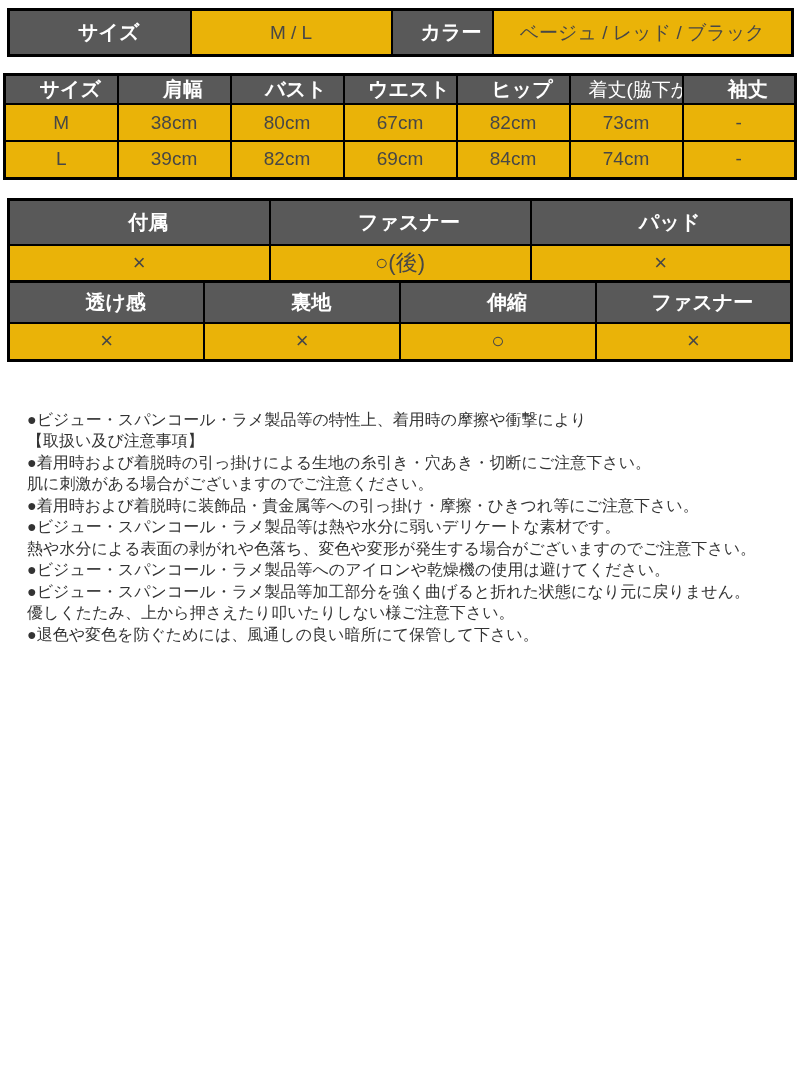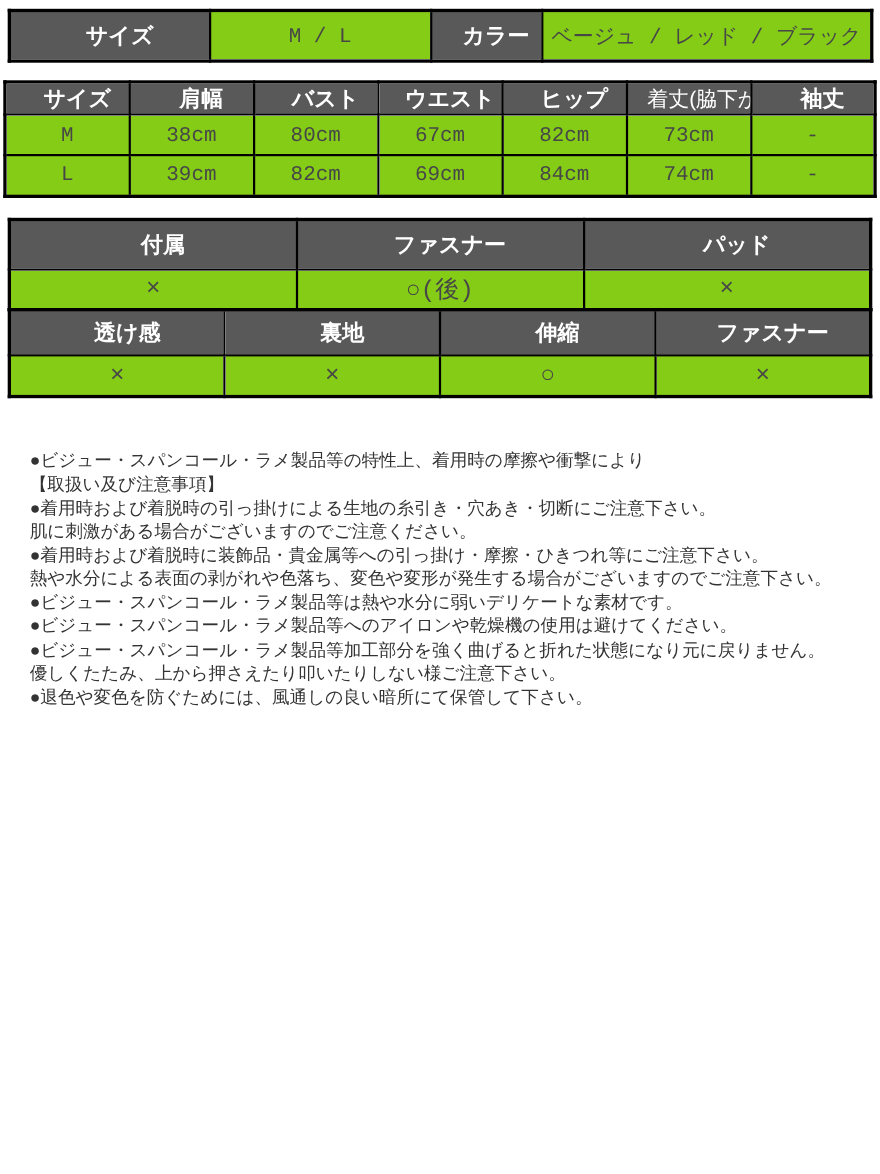--- a/index.html
+++ b/index.html
@@ -4,21 +4,21 @@
 <style>
   html,body{margin:0;padding:0;background:#ffffff;}
   body{
     width:800px;height:1067px;overflow:hidden;
     font-family:"Liberation Sans","DejaVu Sans",sans-serif;
     -webkit-font-smoothing:antialiased;
   }
   table{border-collapse:collapse;table-layout:fixed;}
   th,td{border:2px solid #000;text-align:center;vertical-align:middle;padding:0;overflow:hidden;white-space:nowrap;}
   th{background:#595959;color:#ffffff;font-weight:bold;font-size:20px;padding-left:18px;}
-  td{color:#474747;font-size:19px;background:#84cc16;font-family:Liberation Mono, monospace;}
+  td{color:#474747;font-size:19px;background:#eab308;}
 
   
   .t1{margin:8px 0 0 7px;width:784px;border:3px solid #000;}
   .t1 tr{height:46px;}
 
   
   .t2{margin:16px 0 0 3px;width:794px;border:3px solid #000;}
   .t2 tr.hrow{height:28px;}
   .t2 tr.drow{height:37px;}
   .t2 th.small{font-size:19px;font-weight:normal;}
@@ -139,19 +139,19 @@
   </tr>
 </tbody>
   </table>
 
 <div class="notes">
   <div>●ビジュー・スパンコール・ラメ製品等の特性上、着用時の摩擦や衝撃により</div>
   <div>【取扱い及び注意事項】</div>
   <div>●着用時および着脱時の引っ掛けによる生地の糸引き・穴あき・切断にご注意下さい。</div>
   <div>肌に刺激がある場合がございますのでご注意ください。</div>
   <div>●着用時および着脱時に装飾品・貴金属等への引っ掛け・摩擦・ひきつれ等にご注意下さい。</div>
+  <div>●ビジュー・スパンコール・ラメ製品等は熱や水分に弱いデリケートな素材です。</div>
   <div>熱や水分による表面の剥がれや色落ち、変色や変形が発生する場合がございますのでご注意下さい。</div>
-  <div>●ビジュー・スパンコール・ラメ製品等は熱や水分に弱いデリケートな素材です。</div>
   <div>●ビジュー・スパンコール・ラメ製品等へのアイロンや乾燥機の使用は避けてください。</div>
   <div>●ビジュー・スパンコール・ラメ製品等加工部分を強く曲げると折れた状態になり元に戻りません。</div>
   <div>優しくたたみ、上から押さえたり叩いたりしない様ご注意下さい。</div>
   <div>●退色や変色を防ぐためには、風通しの良い暗所にて保管して下さい。</div>
 </div>
 
 </body></html>

